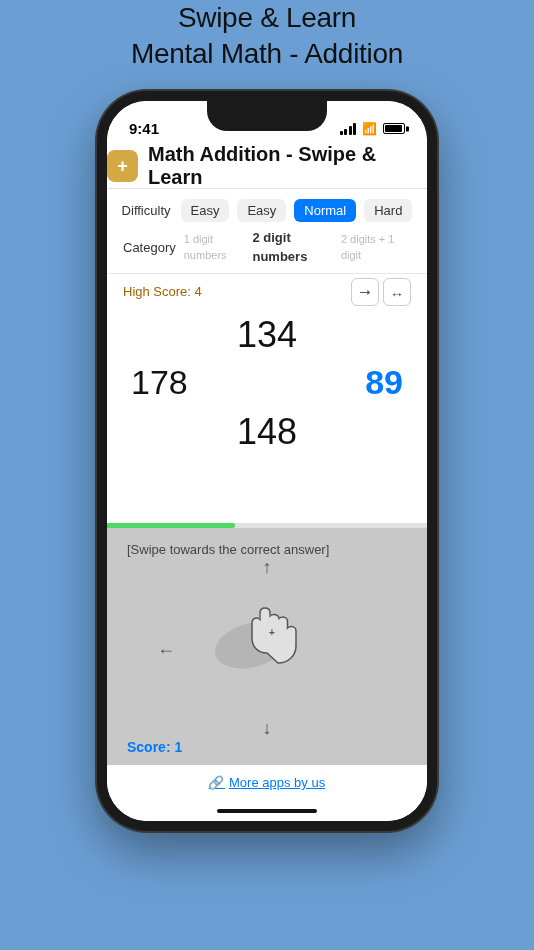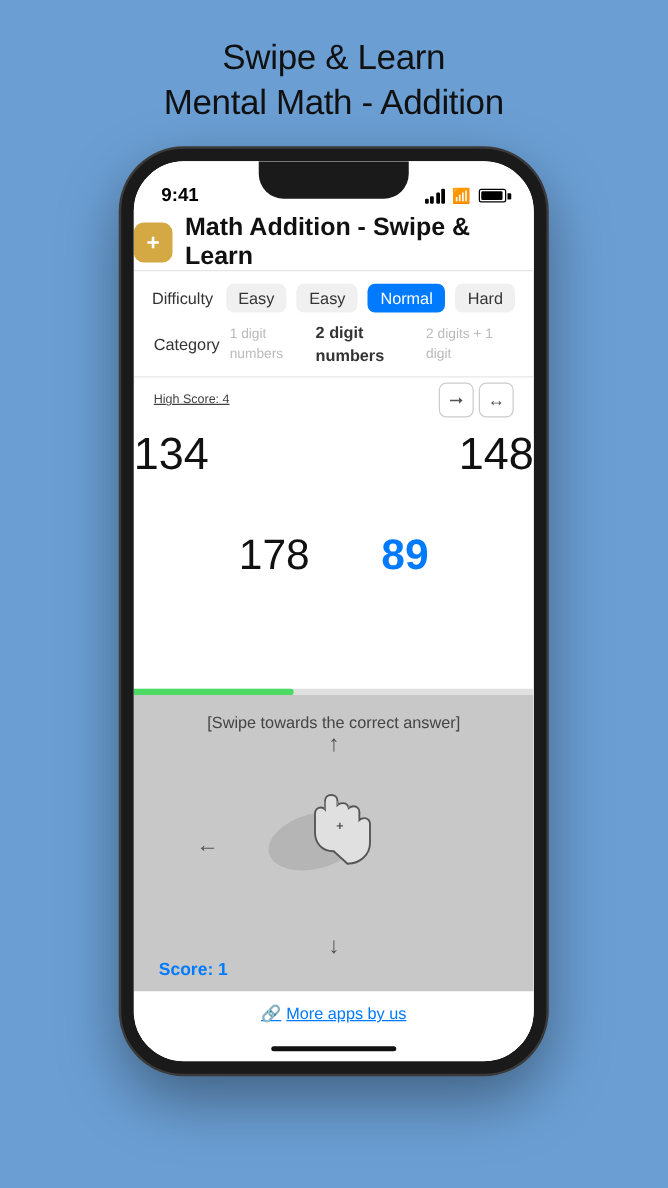--- a/index.html
+++ b/index.html
@@ -10,21 +10,20 @@
       background-color: #6b9fd4;
       font-family: -apple-system, BlinkMacSystemFont, 'Helvetica Neue', Arial, sans-serif;
       display: flex;
       flex-direction: column;
       align-items: center;
       overflow: hidden;
     }
 
     .app-title {
       text-align: center;
-      margin-top: 28px;
       margin-bottom: 18px;
       font-size: 28px;
       font-weight: 500;
       color: #111;
       line-height: 1.3;
       letter-spacing: -0.3px;
     }
 
     .phone-frame {
       width: 340px;
@@ -195,23 +194,22 @@
     
     .score-row {
       display: flex;
       align-items: center;
       justify-content: space-between;
       padding: 4px 16px;
       flex-shrink: 0;
     }
 
     .high-score-text {
-      font-size: 10px;
-      color: #404040;
-      text-decoration: underline;
+      font-size: 13px;
+      color: #a16207;
     }
 
     .move-btns {
       display: flex;
       gap: 4px;
     }
 
     .move-btn {
       width: 28px;
       height: 28px;
@@ -222,21 +220,22 @@
       align-items: center;
       justify-content: center;
       font-size: 14px;
       cursor: pointer;
       color: #555;
     }
 
     
     .math-area {
       display: flex;
-      flex-direction: row;
+      flex-direction: column;
+      align-items: center;
       flex: 1;
       position: relative;
     }
 
     .answer-top {
       font-size: 36px;
       font-weight: 400;
       color: #111;
       text-align: center;
       padding: 4px 0 2px;
@@ -289,21 +288,21 @@
       background: #4cd964;
       border-radius: 0 3px 3px 0;
     }
 
     
     .swipe-area {
       background: #c8c8c8;
       flex: 1;
       display: flex;
       flex-direction: column;
-      align-items: center;
+      align-items: flex-start;
       justify-content: space-between;
       padding: 14px 20px 10px;
       position: relative;
     }
 
     .swipe-hint {
       font-size: 13px;
       color: #444;
       text-align: center;
     }

